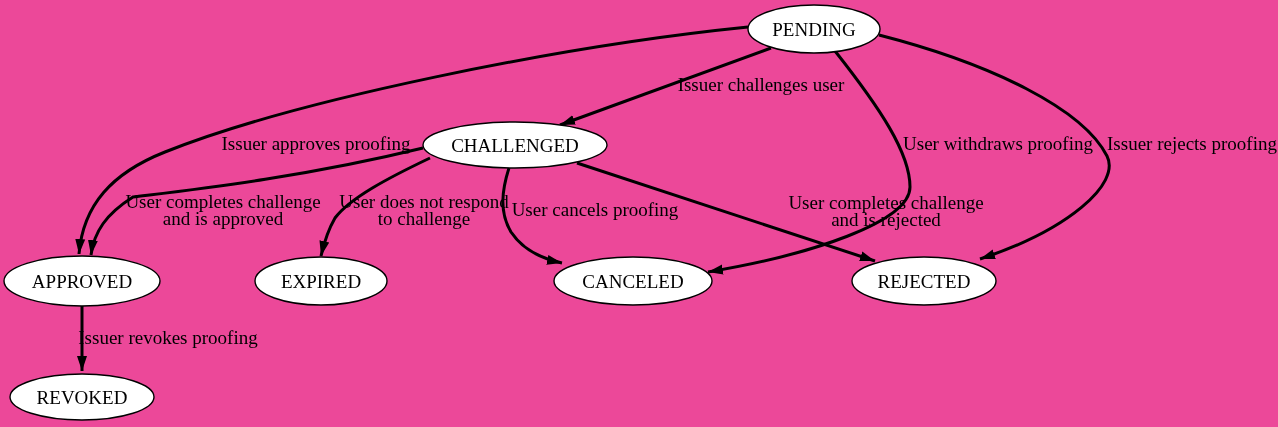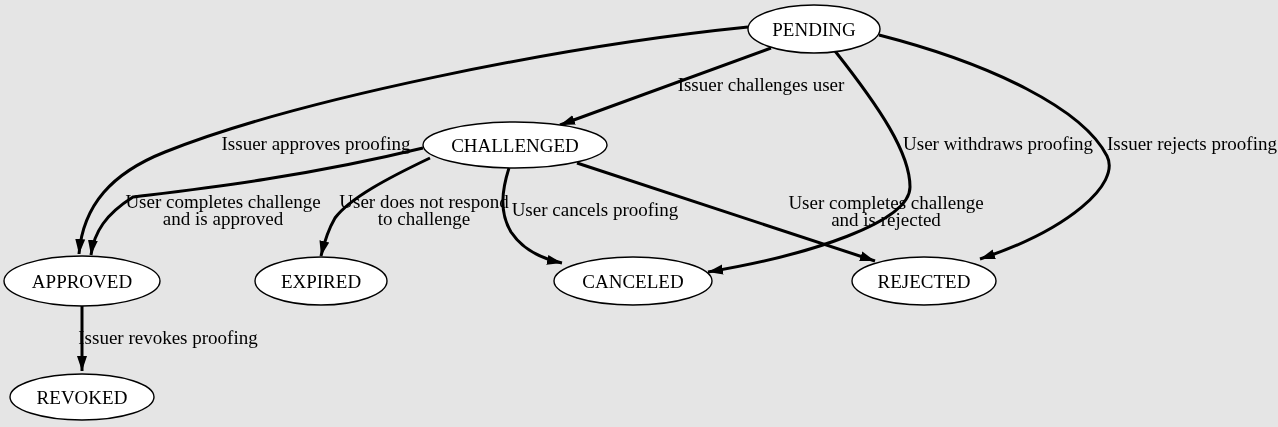--- a/index.html
+++ b/index.html
@@ -4,21 +4,21 @@
 <style>
   html, body {
     margin: 0;
     padding: 0;
     background: #ffffff;
   }
   .canvas {
     position: relative;
     width: 1278px;
     height: 427px;
-    background: #e5e5e5;
+    background: #ec4899;
     overflow: hidden;
   }
   svg {
     display: block;
     font-family: "Liberation Serif", "DejaVu Serif", serif;
   }
   .edge-path {
     fill: none;
     stroke-width: 3;
     stroke-linecap: butt;

